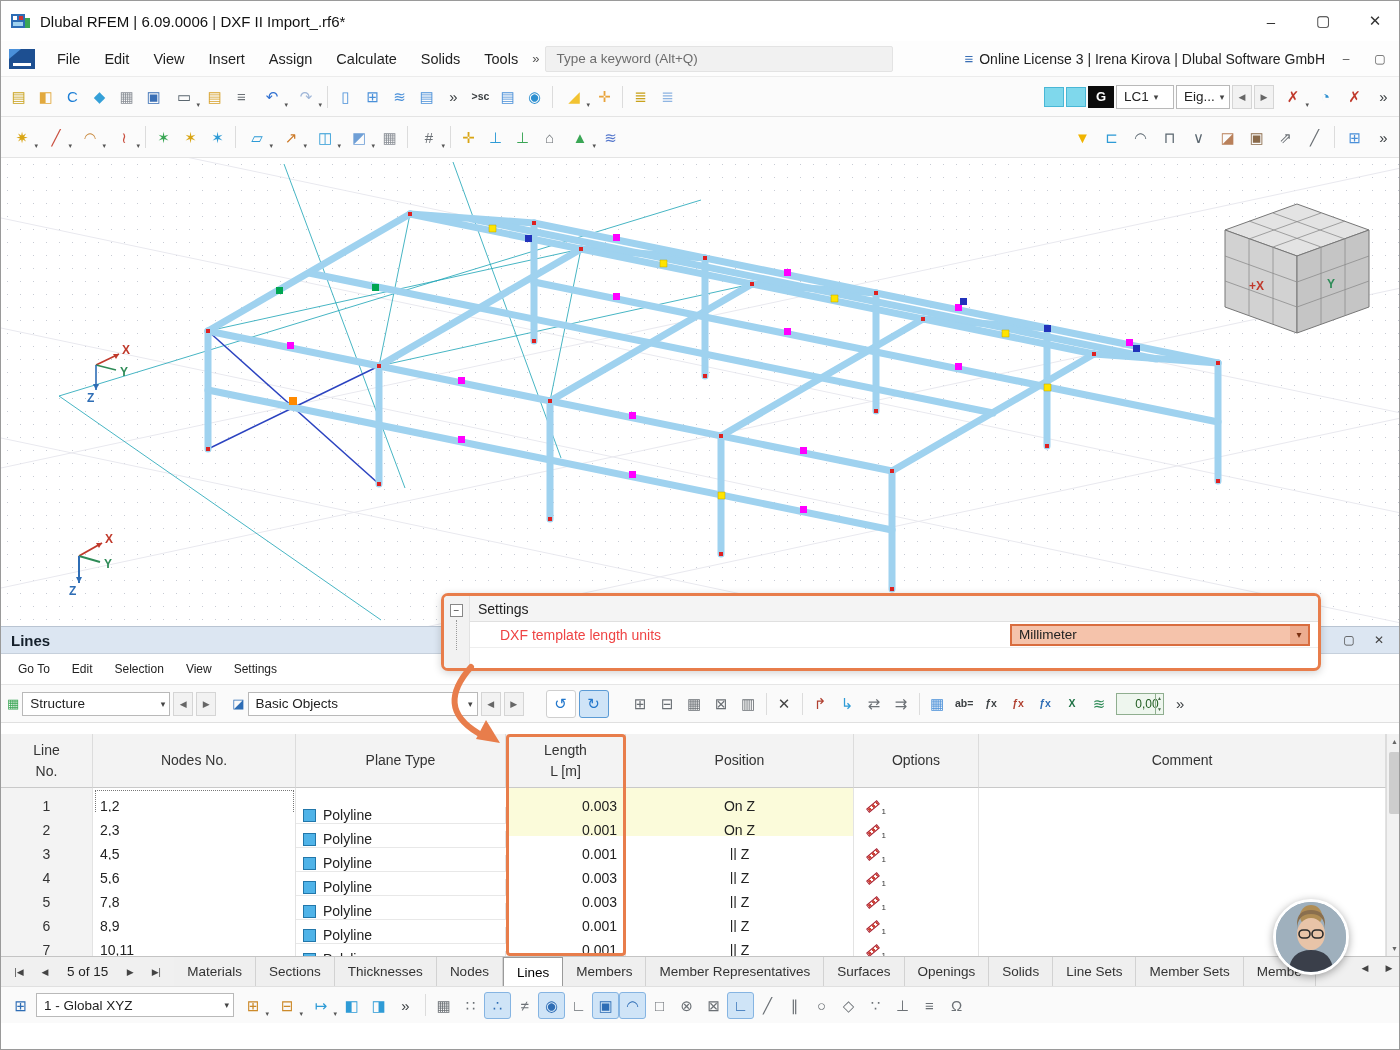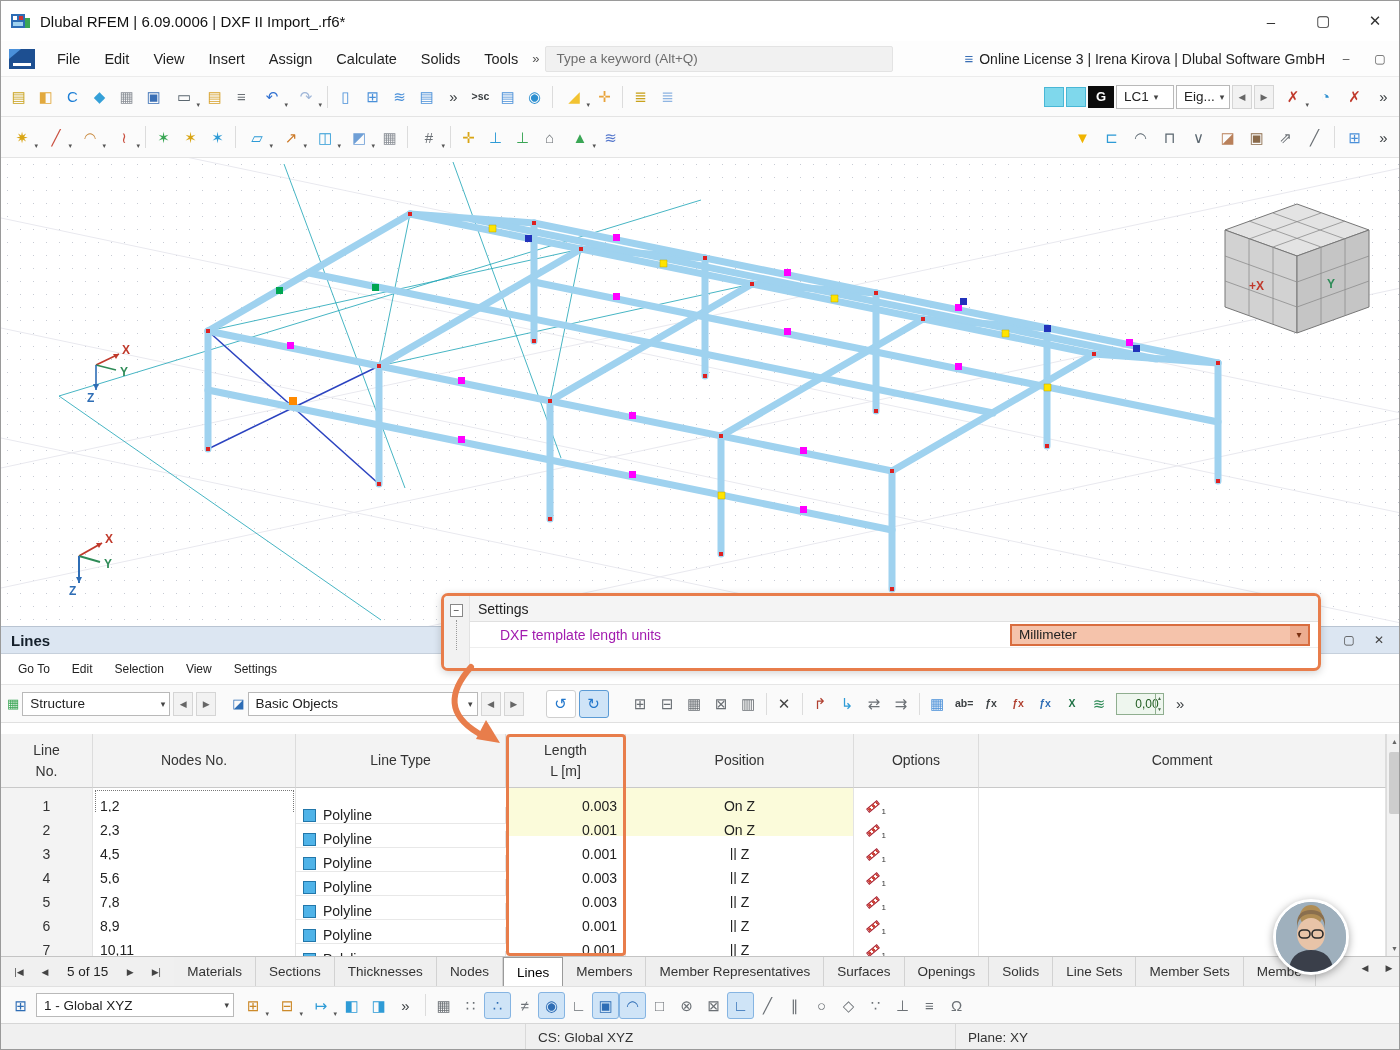--- a/index.html
+++ b/index.html
@@ -70,21 +70,21 @@
 
   
   .settings-overlay { position:absolute; left:440px; top:592px; width:880px; height:78px; z-index:40;
     background:#fff; border:3px solid var(--c-accent); border-radius:7px; box-shadow:0 2px 8px rgba(0,0,0,.18); display:flex; }
   .so-gutter { width:26px; background:#f2f2f2; border-right:1px solid #e2e2e2; border-radius:4px 0 0 4px; position:relative; }
   .so-collapse { position:absolute; left:6px; top:8px; width:13px; height:13px; border:1px solid #888; background:#fff; font-size:10px; line-height:11px; text-align:center; color:#333; padding:0; }
   .so-tree { position:absolute; left:12px; top:24px; bottom:18px; border-left:1px dotted #9a9a9a; }
   .so-main { flex:1; display:flex; flex-direction:column; }
   .so-head { height:26px; background:#f4f4f4; border-bottom:1px solid #e0e0e0; display:flex; align-items:center; padding-left:8px; font-size:14px; color:#222; border-radius:0 4px 0 0; }
   .so-row { height:26px; display:flex; align-items:center; border-bottom:1px solid #eee; }
-  .so-label { flex:1; padding-left:30px; font-size:14px; color:#a21caf; }
+  .so-label { flex:1; padding-left:30px; font-size:14px; color:#ef4444; }
   .so-select { width:300px; height:22px; margin-right:8px; background:var(--c-salmon); border:2px solid #d96d3f; display:flex; align-items:center; padding-left:7px; font-size:13.5px; color:#222; }
   .so-select .chev { margin-left:auto; width:18px; text-align:center; color:#7a2f10; font-size:10px; background:rgba(217,109,63,.25); align-self:stretch; display:flex; align-items:center; justify-content:center; }
 
   .callout-arrow { position:absolute; left:425px; top:652px; z-index:45; pointer-events:none; }
   .col-highlight { position:absolute; left:505px; top:733px; width:120px; height:222px; border:3px solid var(--c-accent); border-radius:4px; z-index:30; pointer-events:none; }
 
   
   .lines-header { top:625px; height:28px; background:#dce6f2; border-top:1px solid #b9c4d2; border-bottom:1px solid #c6d0dc; display:flex; align-items:center; padding:0 10px; }
   .lines-title { font-weight:bold; font-size:15px; color:#15202b; }
   .lh-icons { margin-left:auto; display:flex; gap:6px; }
@@ -813,21 +813,21 @@
   <div class="band tbl-gap"></div>
   <div class="band tbl-head">
     <div class="th">
       <span>Line</span>
         <span>No.</span>
     </div>
     <div class="th">
         <span>Nodes No.</span>
       </div>
     <div class="th">
-        <span>Line Type</span>
+        <span>Plane Type</span>
       </div>
     <div class="th">
       <span>Length</span>
         <span>L [m]</span>
     </div>
     <div class="th">
         <span>Position</span>
       </div>
     <div class="th">
         <span>Options</span>
@@ -1199,25 +1199,20 @@
 
         </button>
 
         <button class="icn">
           <span class="g" style="color: rgb(107, 112, 117);">Ω</span>
 
         </button>
       </div>
   </div>
 
-  <div class="band statusbar">
-    <div class="status-seg seg-1"></div>
-    <div class="status-seg seg-2">CS: Global XYZ</div>
-    <div class="status-seg seg-3">Plane: XY</div>
-  </div>
 
   <button class="avatar">
     <svg width="70" height="70" viewBox="0 0 70 70">
       <rect width="70" height="70" fill="#9fb0bd"></rect>
       <circle cx="35" cy="14" r="11" fill="#b08d55"></circle>
       <ellipse cx="35" cy="32" rx="14" ry="16" fill="#e8c4a8"></ellipse>
       <path d="M21 28 Q21 12 35 12 Q49 12 49 28 L49 22 Q49 8 35 8 Q21 8 21 22 Z" fill="#8a6f4e"></path>
       <rect x="23" y="28" width="11" height="8" rx="4" fill="none" stroke="#2b2b2b" stroke-width="1.6"></rect>
       <rect x="36" y="28" width="11" height="8" rx="4" fill="none" stroke="#2b2b2b" stroke-width="1.6"></rect>
       <path d="M12 70 Q15 48 35 48 Q55 48 58 70 Z" fill="#3a3f4a"></path>

